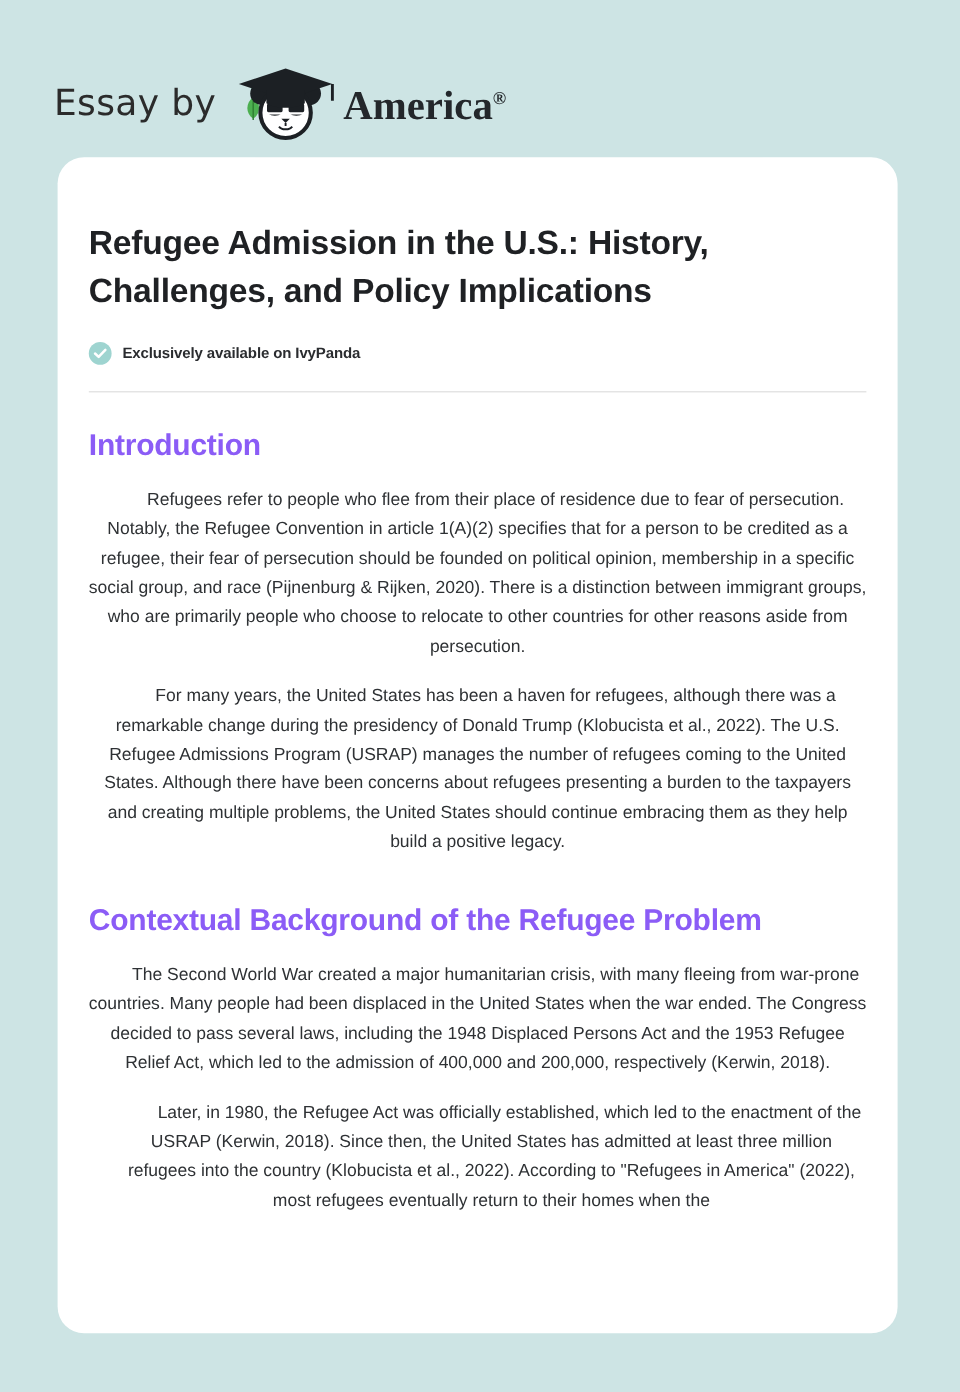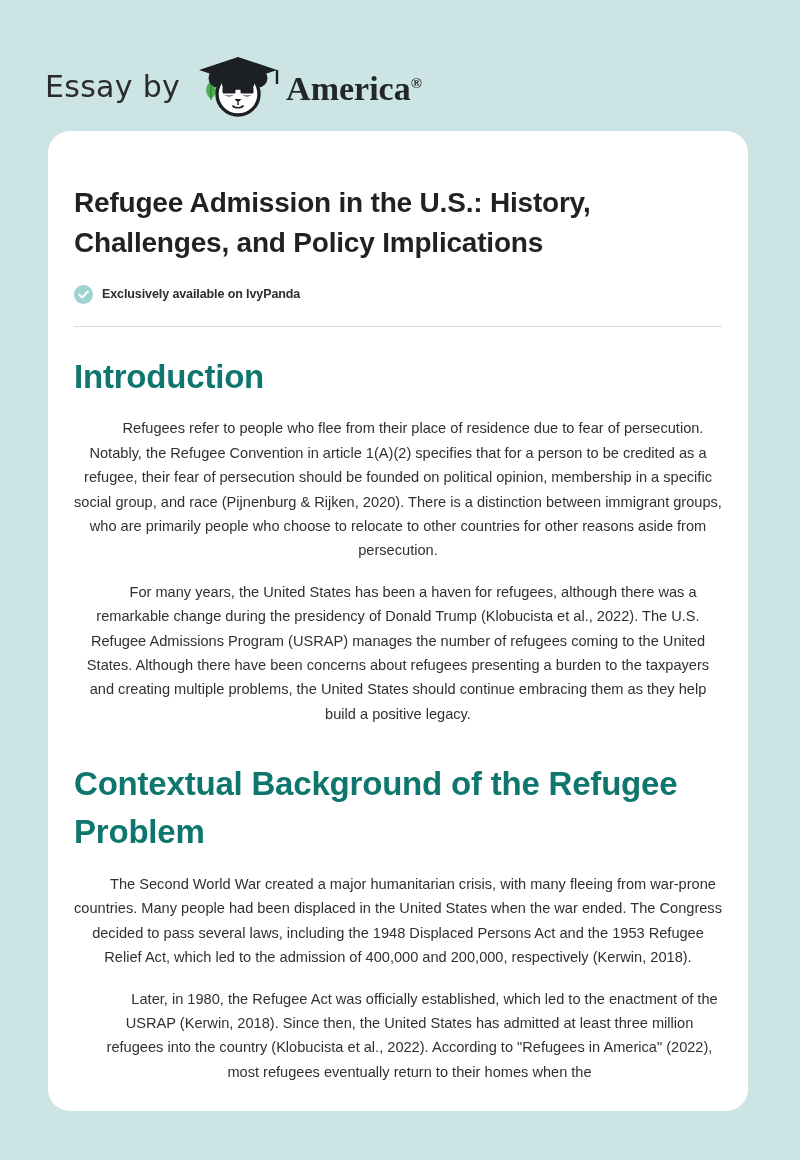--- a/index.html
+++ b/index.html
@@ -106,24 +106,24 @@
 
   .rule {
     height: 1px;
     background: #dedede;
     border: 0;
     margin: 0 0 26px 0;
   }
 
   .section-heading {
     font-family: "Liberation Sans", sans-serif;
-    font-size: 33px;
+    font-size: 25px;
     line-height: 1.45;
     font-weight: 700;
-    color: #0f766e;
+    color: #8b5cf6;
     margin: 0 0 16px 0;
     letter-spacing: -0.2px;
   }
   .section-heading.spaced-top { margin-top: 34px; }
 
   .body-paragraph {
     font-family: "Liberation Sans", sans-serif;
     font-size: 14.6px;
     line-height: 24.4px;
     color: #2e3134;

